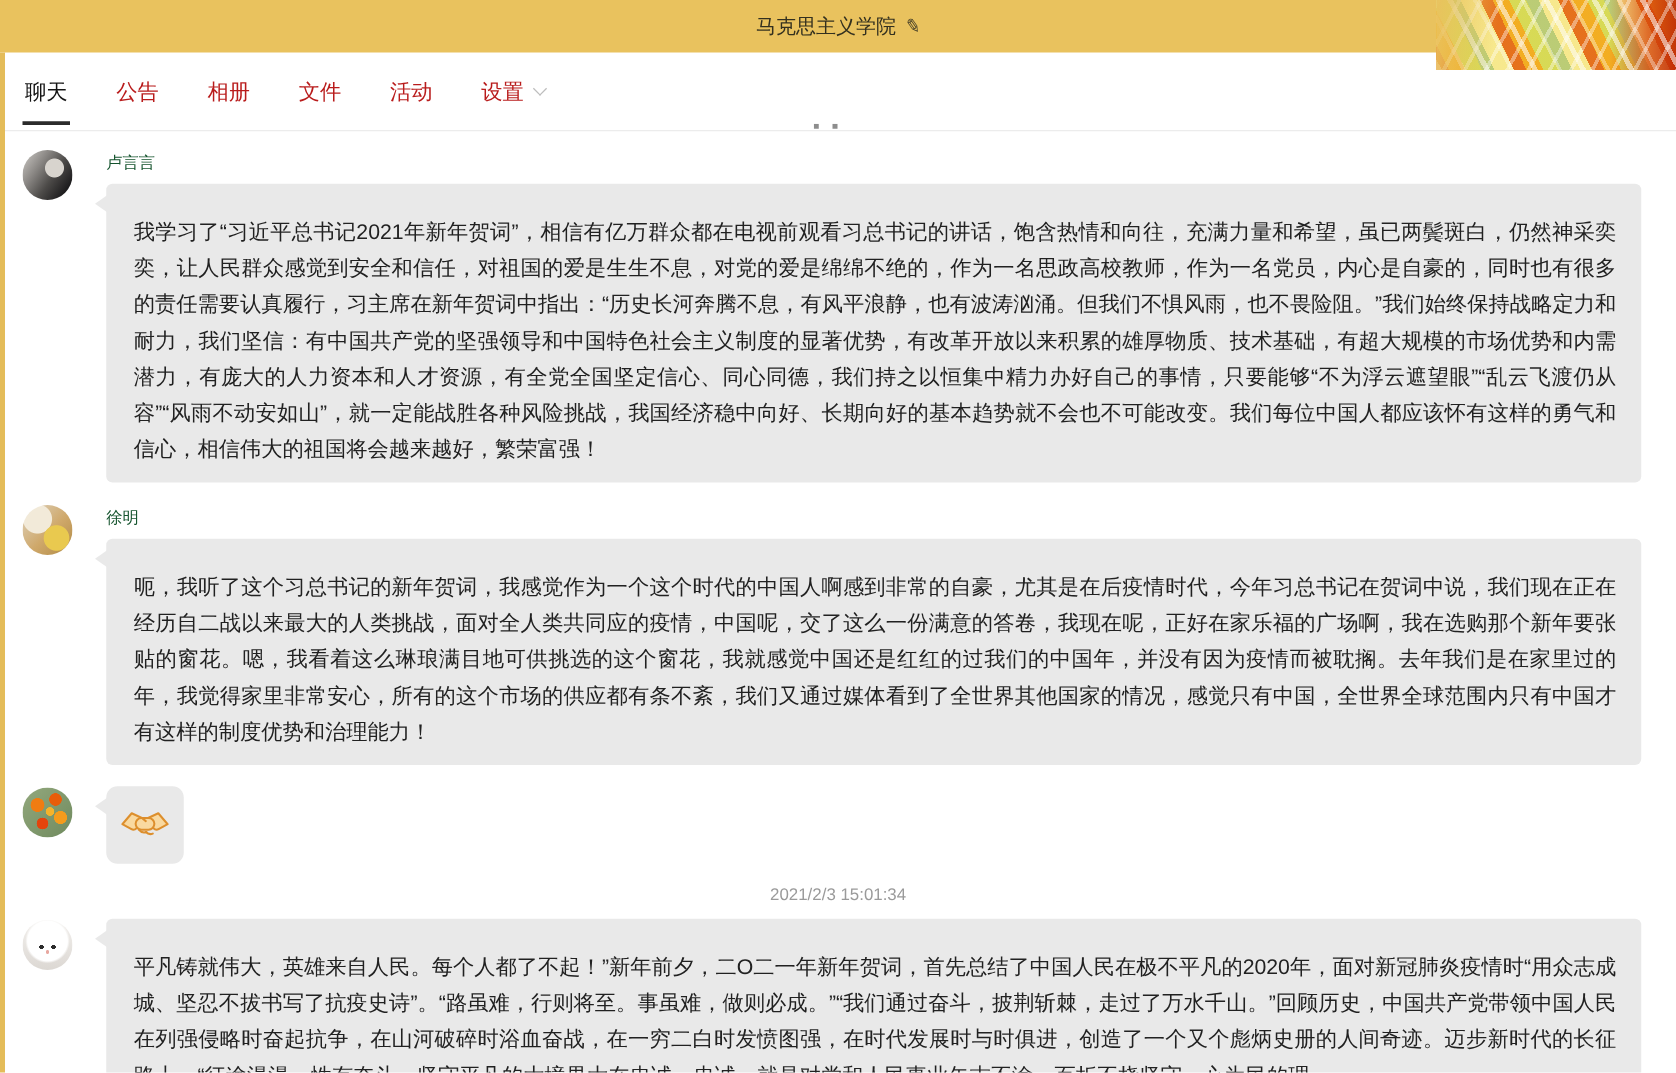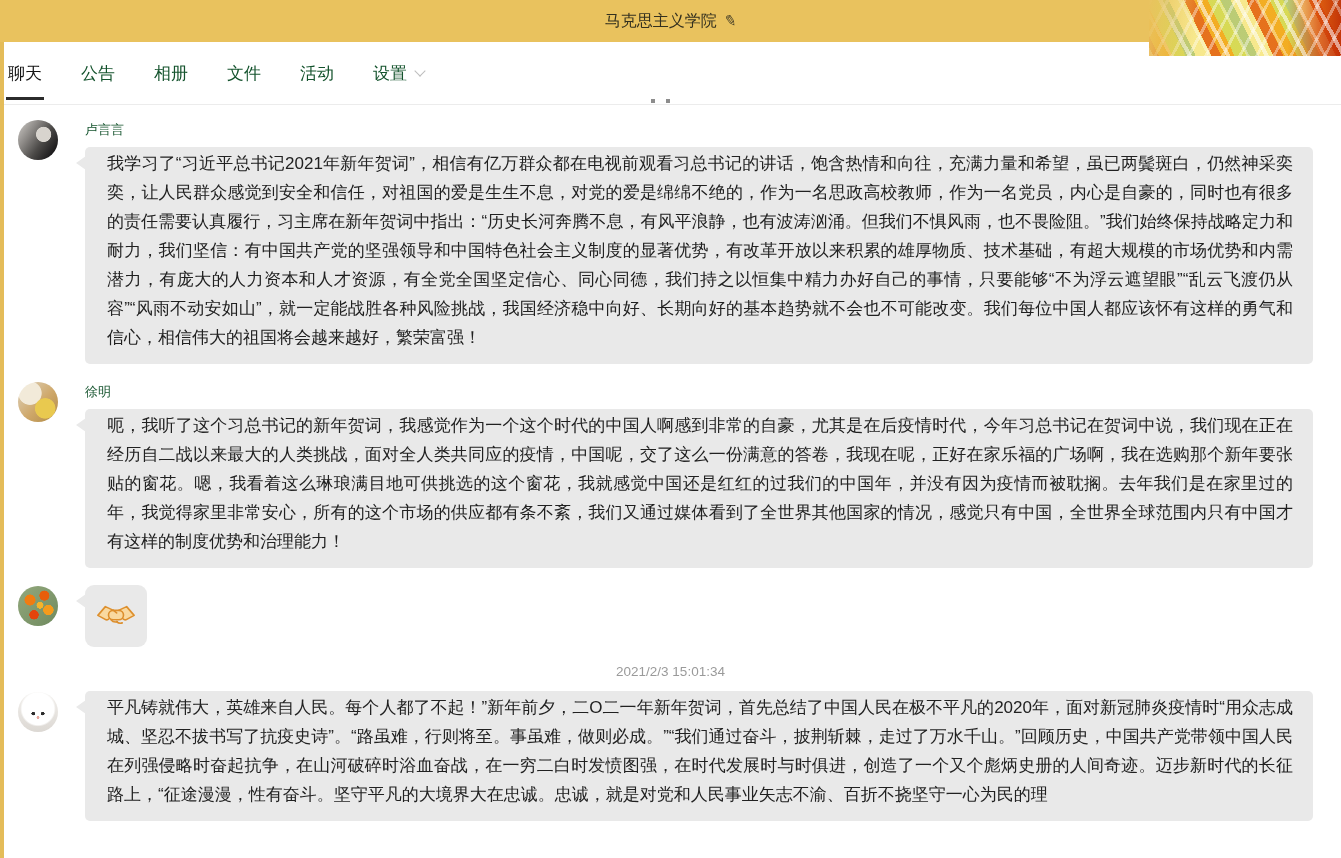--- a/index.html
+++ b/index.html
@@ -18,22 +18,22 @@
       repeating-linear-gradient(118deg, rgba(255,255,255,0.40) 0 3px, rgba(255,255,255,0) 3px 15px),
       linear-gradient(90deg, rgba(0,0,0,0) 72%, rgba(215,70,10,0.75) 88%, rgba(190,40,5,0.9) 100%),
       repeating-linear-gradient(64deg, rgba(226,84,16,0.75) 0 9px, rgba(243,167,27,0.8) 9px 21px, rgba(207,224,92,0.75) 21px 33px, rgba(143,208,160,0.55) 33px 42px, rgba(248,238,154,0.85) 42px 56px);
     background-color: #f0c742; }
 
   
   .left-strip { position: absolute; left: 0; top: 42px; bottom: 0; width: 4px; background: #e4bc59; z-index: 4; }
 
   
   .tabbar { position: relative; height: 63px; display: flex; align-items: stretch; gap: 39px;
-    padding-left: 8px; border-bottom: 1px solid #ececec; background: #fff; }
-  .tab { display: flex; align-items: center; position: relative; font-size: 17px; color: #14532d; cursor: pointer; }
+    padding-left: 20px; border-bottom: 1px solid #ececec; background: #fff; }
+  .tab { display: flex; align-items: center; position: relative; font-size: 17px; color: #b91c1c; cursor: pointer; }
   .tab.active { color: #141414; }
   .tab.active::after { content: ""; position: absolute; left: -2px; right: -2px; bottom: 4px; height: 3px; background: #2b2b2b; }
   .chev { display: inline-block; width: 8px; height: 8px; margin-left: 9px; margin-top: -4px;
     border-right: 1.6px solid #bdbdbd; border-bottom: 1.6px solid #bdbdbd; transform: rotate(45deg); }
   .frag { position: absolute; bottom: 0; height: 5px; overflow: hidden; }
   .frag i { display: block; width: 4px; height: 4px; background: #8d8d8d; float: left; margin-right: 11px; }
 
   
   .chat { padding: 14px 28px 0 0; }
   .msg-row { position: relative; padding-left: 85px; margin-bottom: 17px; }
@@ -53,21 +53,21 @@
       radial-gradient(circle at 55% 48%, #f6b32a 0 11%, rgba(0,0,0,0) 12%),
       linear-gradient(135deg, #93a87d 0%, #6f8a5e 100%); }
   .avatar.white-cat { background:
       radial-gradient(circle at 38% 54%, #2b2b2b 0 5%, rgba(0,0,0,0) 6%),
       radial-gradient(circle at 62% 54%, #2b2b2b 0 5%, rgba(0,0,0,0) 6%),
       radial-gradient(circle at 50% 64%, #e8a8a0 0 4%, rgba(0,0,0,0) 5%),
       radial-gradient(circle at 50% 42%, #ffffff 0 52%, rgba(0,0,0,0) 58%),
       linear-gradient(180deg, #f3f1ee 0%, #dcd8d3 100%); }
   .msg-name { font-size: 13px; color: #14532d; padding-top: 2px; margin-bottom: 8px; }
   .bubble { position: relative; display: inline-block; background: #e9e9e9; border-radius: 5px;
-    padding: 2px 20px 12px 22px; font-size: 17px; line-height: 29px; color: #212121;
+    padding: 24px 20px 12px 22px; font-size: 17px; line-height: 29px; color: #212121;
     max-width: 1228px; text-align: justify; }
   .bubble::before { content: ""; position: absolute; left: -9px; top: 9px;
     border-top: 7px solid rgba(0,0,0,0); border-bottom: 7px solid rgba(0,0,0,0); border-right: 10px solid #e9e9e9; }
   .bubble.emoji-bubble { padding: 11px; line-height: 0; border-radius: 9px; }
   .timestamp { text-align: center; font-size: 13.5px; color: #9a9a9a; margin: 14px 0 12px; padding-left: 28px; }
 </style>
 </head>
 <body>
 
 <div class="header">

